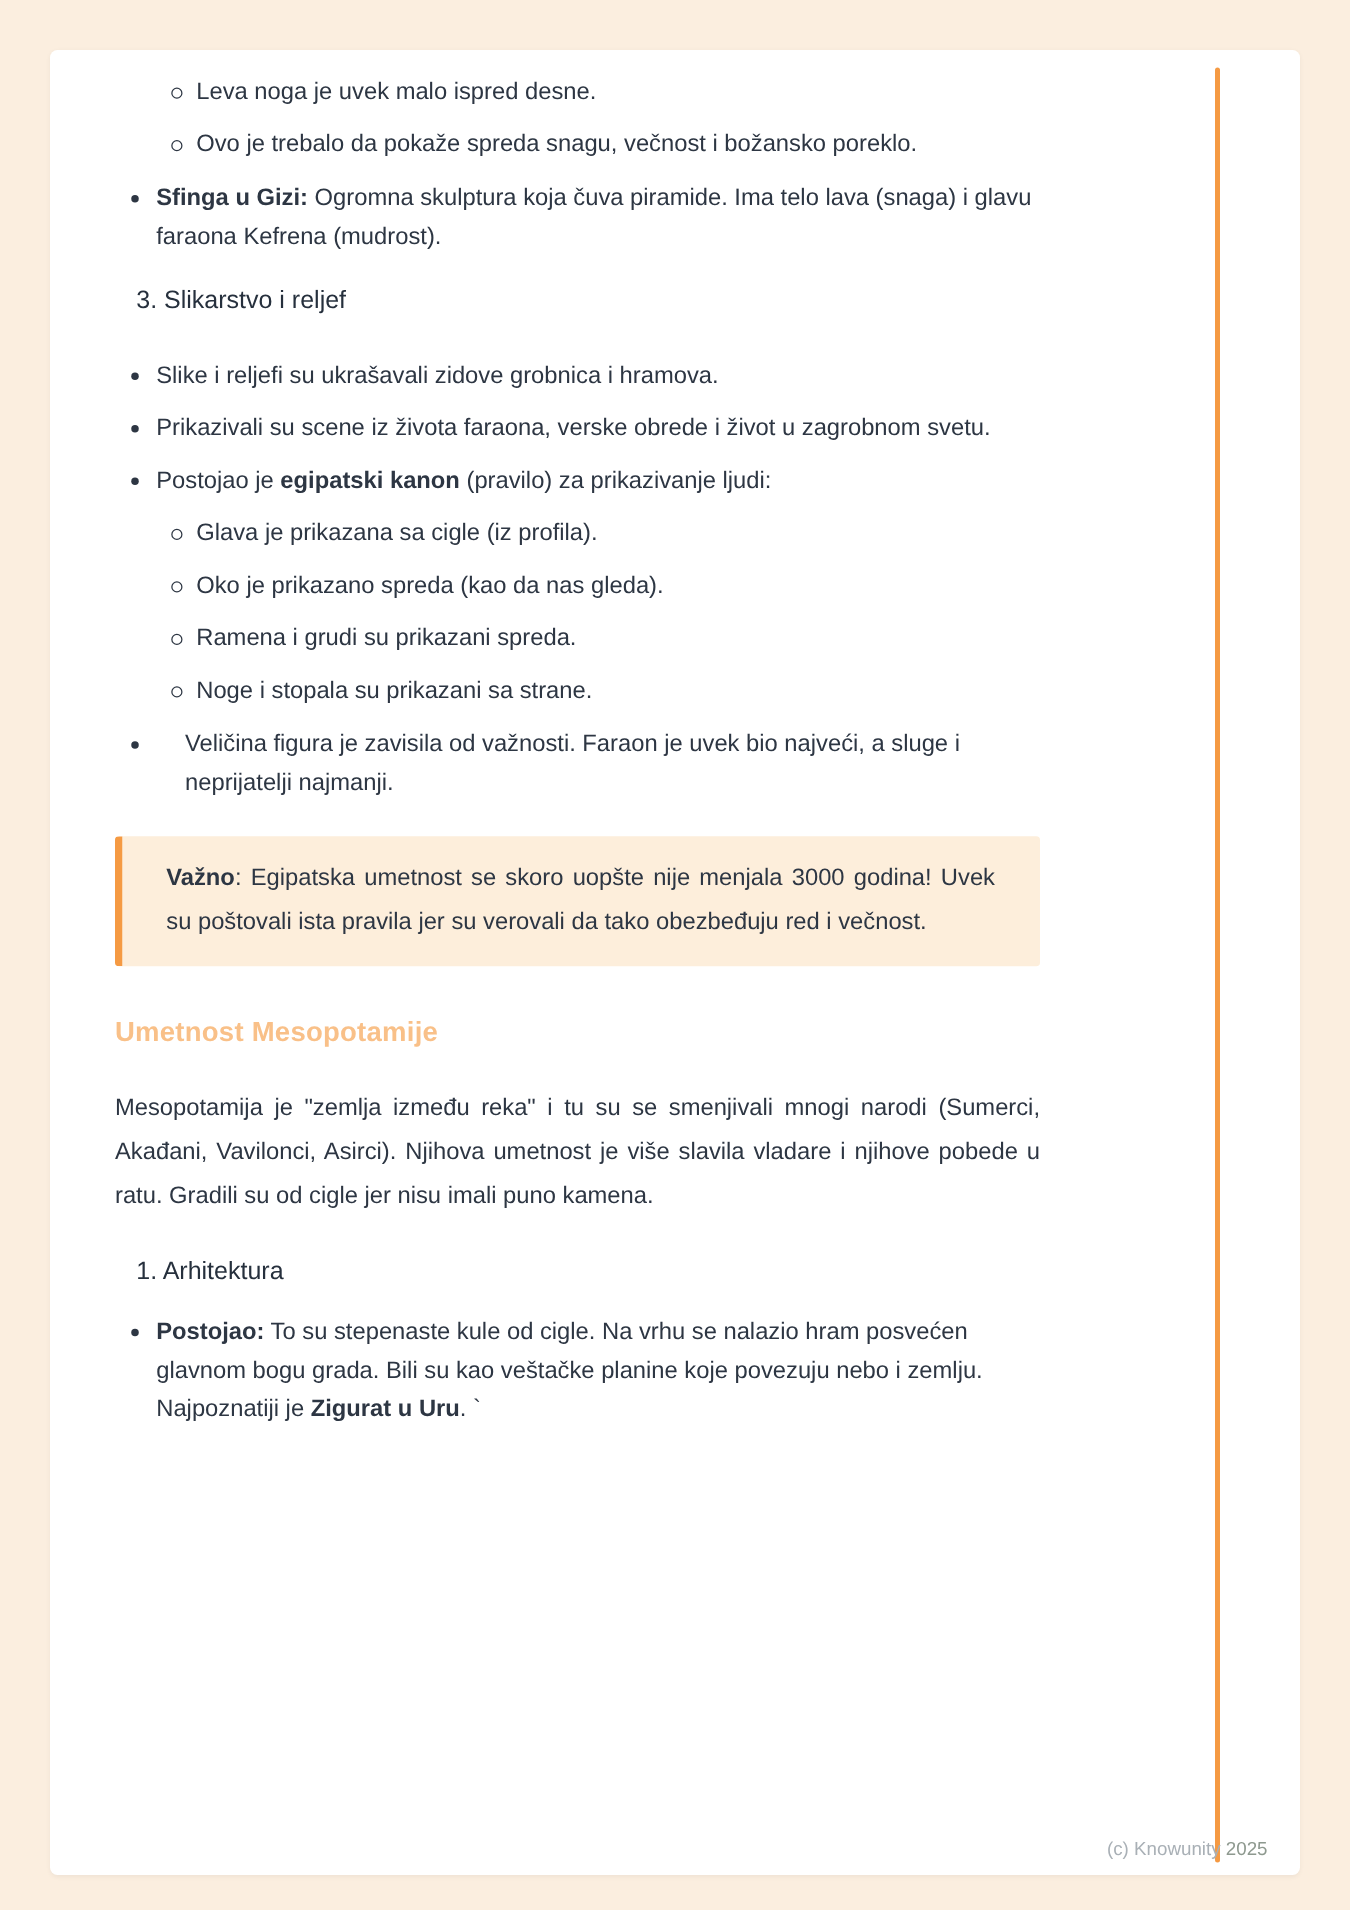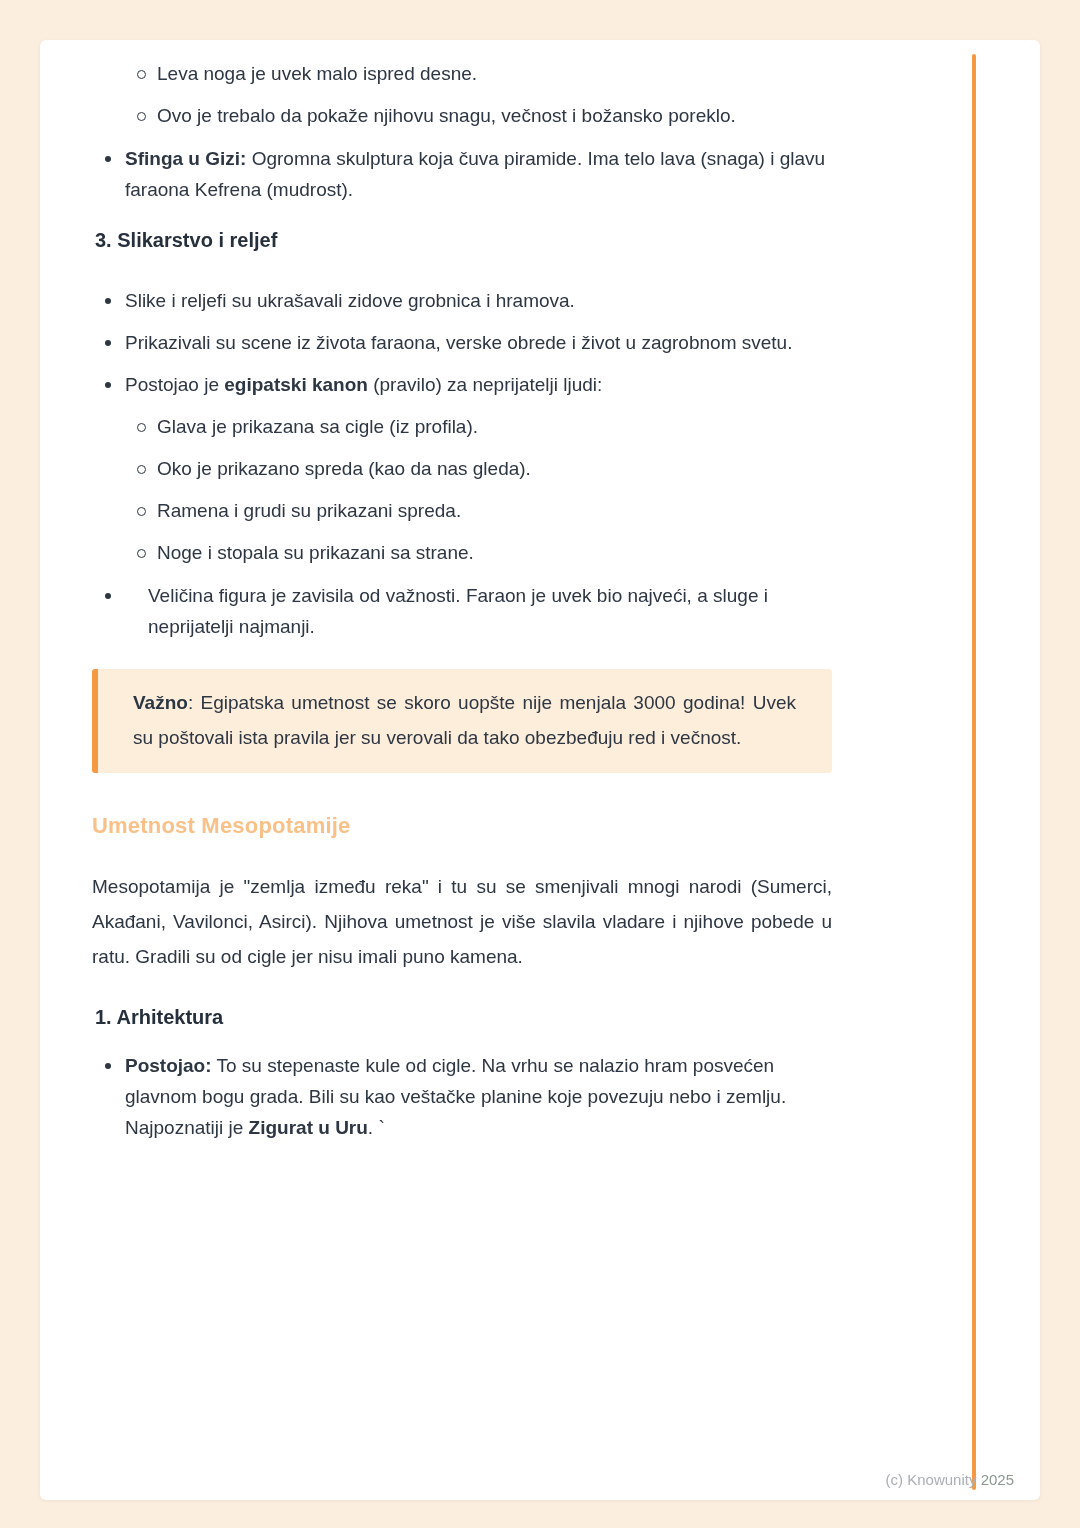--- a/index.html
+++ b/index.html
@@ -38,22 +38,22 @@
     background: var(--text, #2d3643);
   }
   .item.l2 .marker::after {
     content: ""; position: absolute; left: 0; top: 12px;
     width: 7px; height: 7px; border-radius: 50%;
     border: 1.8px solid var(--text, #2d3643);
     background: transparent;
   }
 
   .h3 {
-    font-size: 20px; font-weight: 700; line-height: 26px;
-    margin: 22px 0 32px 3px;
+    font-size: 20px; font-weight: 400; line-height: 26px;
+    margin: 22px 0 32px 17px;
     color: #26303d;
   }
   .h2 {
     font-size: 22px; font-weight: 700; line-height: 38px;
     margin-top: 34px;
     color: var(--heading-accent, #f9c088);
     letter-spacing: 0.2px;
   }
   .para {
     margin-top: 24px;
@@ -92,38 +92,38 @@
 <body>
 
 <div class="card">
   <div class="content" id="doc-content">
       <div class="item l2">
         <span class="marker"></span>
         <span class="txt"><span>Leva noga je uvek malo ispred desne.</span></span>
       </div>
       <div class="item l2">
         <span class="marker"></span>
-        <span class="txt"><span>Ovo je trebalo da pokaže njihovu snagu, večnost i božansko poreklo.</span></span>
+        <span class="txt"><span>Ovo je trebalo da pokaže spreda snagu, večnost i božansko poreklo.</span></span>
       </div>
       <div class="item l1" style="margin-top: 12px;">
         <span class="marker"></span>
         <span class="txt"><span class="b">Sfinga u Gizi:</span><span> Ogromna skulptura koja čuva piramide. Ima telo lava (snaga) i glavu faraona Kefrena (mudrost).</span></span>
       </div>
       <div class="h3">3. Slikarstvo i reljef</div>
       <div class="item l1">
         <span class="marker"></span>
         <span class="txt"><span>Slike i reljefi su ukrašavali zidove grobnica i hramova.</span></span>
       </div>
       <div class="item l1">
         <span class="marker"></span>
         <span class="txt"><span>Prikazivali su scene iz života faraona, verske obrede i život u zagrobnom svetu.</span></span>
       </div>
       <div class="item l1">
         <span class="marker"></span>
-        <span class="txt"><span>Postojao je </span><span class="b">egipatski kanon</span><span> (pravilo) za neprijatelji ljudi:</span></span>
+        <span class="txt"><span>Postojao je </span><span class="b">egipatski kanon</span><span> (pravilo) za prikazivanje ljudi:</span></span>
       </div>
       <div class="item l2">
         <span class="marker"></span>
         <span class="txt"><span>Glava je prikazana sa cigle (iz profila).</span></span>
       </div>
       <div class="item l2">
         <span class="marker"></span>
         <span class="txt"><span>Oko je prikazano spreda (kao da nas gleda).</span></span>
       </div>
       <div class="item l2">

